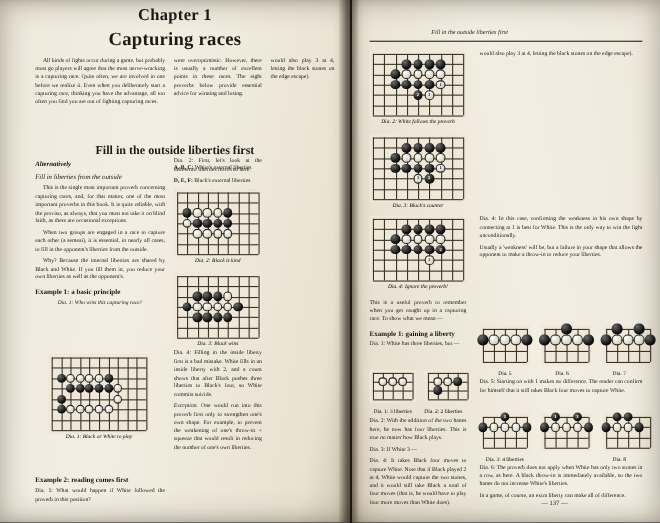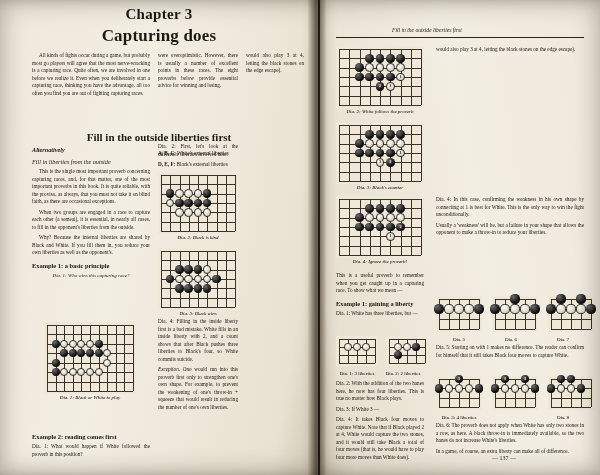--- a/index.html
+++ b/index.html
@@ -49,22 +49,22 @@
   .diawrap{position:absolute;}
 </style>
 </head>
 <body>
 
 <div class="page">
   <div class="sheet-left"></div>
   <div class="sheet-right"></div>
   <div class="gutter"></div>
 
-  <div class="chapnum txt">Chapter 3</div>
-  <div class="chaptitle txt">Capturing does</div>
+  <div class="chapnum txt">Chapter 1</div>
+  <div class="chaptitle txt">Capturing races</div>
 
   <div class="col" style="left:32px;top:52px;width:118px;">
     <p>All kinds of fights occur during a game, but probably most go players will agree that the most nerve-wracking is a capturing race. Quite often, we are involved in one before we realize it. Even when you deliberately start a capturing race, thinking you have the advantage, all too often you find you are out of fighting capturing races.</p>
   </div>
   <div class="col" style="left:158px;top:52px;width:80px;">
     <p class="noind">were overoptimistic. However, there is usually a number of excellent points in these races. The eight proverbs below provide essential advice for winning and losing.</p>
   </div>
 
   <div class="col" style="left:32px;top:143px;width:118px;">
     <div class="h3">Alternatively</div>

